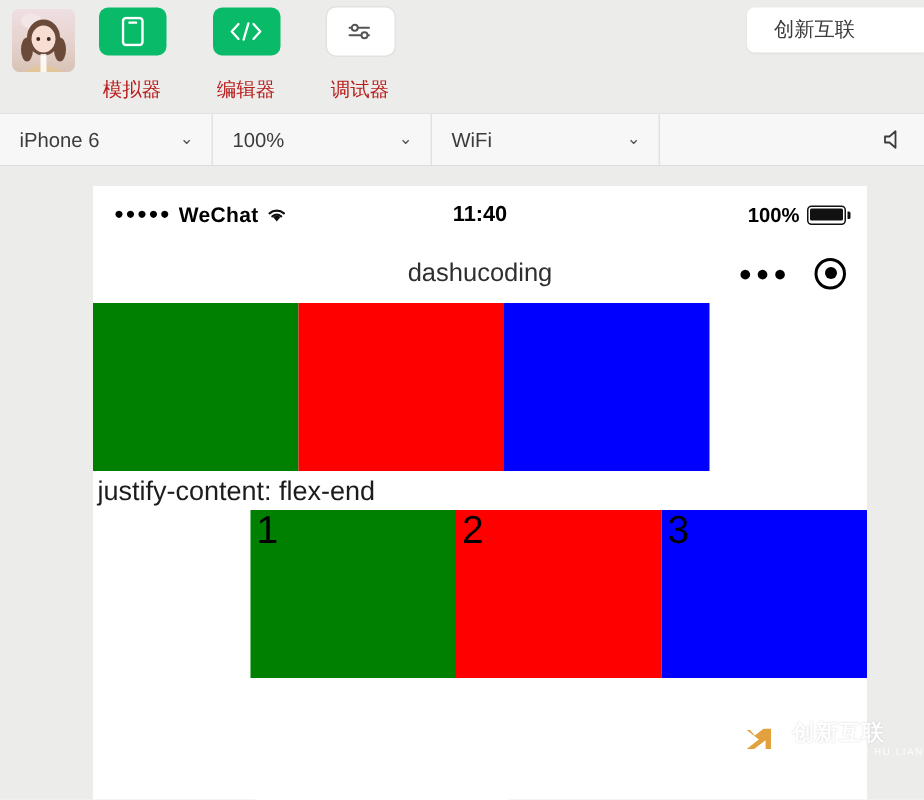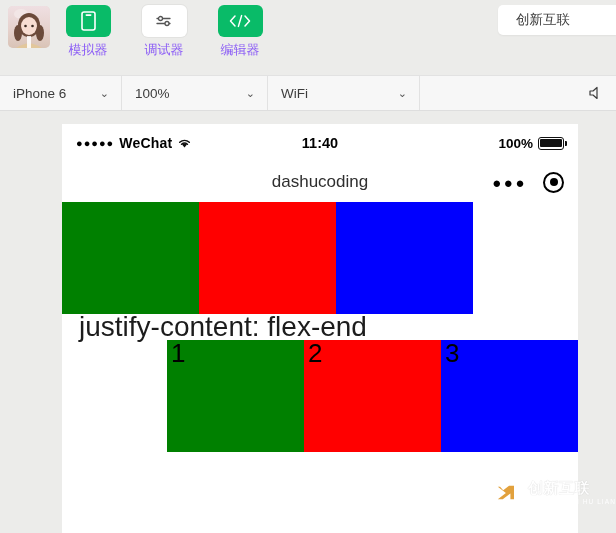--- a/index.html
+++ b/index.html
@@ -64,22 +64,22 @@
     background: #09bb68;
     color: #ffffff;
   }
   .tool-btn.white {
     background: #ffffff;
     color: #4a4a4a;
     box-shadow: 0 0 0 1px rgba(0,0,0,0.04);
   }
   .tool-label {
     font-size: 13px;
-    color: #8b5cf6;
-    margin-top: 5px;
+    color: #b91c1c;
+    margin-top: 15px;
     line-height: 16px;
     white-space: nowrap;
   }
   .toolbar-spacer { flex: 1 1 auto; }
   .mode-btn {
     position: absolute;
     right: 0px;
     top: 5px;
     height: 30px;
     min-width: 118px;
@@ -107,21 +107,21 @@
   .sel {
     display: flex;
     align-items: center;
     justify-content: space-between;
     border-right: 1px solid #e2e2e2;
     padding: 0 12px 0 13px;
     font-size: 13.5px;
     color: #3c3c3c;
     box-sizing: border-box;
   }
-  .sel.device { width: 122px; }
+  .sel.device { width: 142px; }
   .sel.zoom   { width: 146px; }
   .sel.net    { width: 152px; }
   .sel .chev {
     color: #555;
     font-size: 11px;
     line-height: 1;
     margin-left: 8px;
   }
   .sel-rest {
     flex: 1 1 auto;
@@ -258,24 +258,24 @@
   }
   .box .num {
     font-size: 26px;
     color: #000;
     line-height: 1;
     padding-left: 4px;
     display: block;
     font-family: "Liberation Sans", sans-serif;
   }
   .caption {
-    font-size: 28px;
+    font-size: 18px;
     color: #1c1c1c;
     line-height: 26px;
-    padding-left: 17px;
+    padding-left: 3px;
     white-space: nowrap;
   }
 
   
   .watermark {
     position: absolute;
     right: 0px;
     bottom: 22px;
     display: flex;
     align-items: center;
@@ -339,40 +339,40 @@
       <div class="tool-btn green">
         <svg width="15" height="20" viewBox="0 0 15 20">
           <rect x="1" y="1" width="13" height="18" rx="2" fill="none" stroke="#ffffff" stroke-width="1.6"></rect>
           <rect x="4.5" y="3.3" width="6" height="1.6" rx="0.8" fill="#ffffff"></rect>
         </svg>
       </div>
       <div class="tool-label">模拟器</div>
     </div>
 
     <div class="tool-item">
+      <div class="tool-btn green">
+        <svg width="24" height="14" viewBox="0 0 24 14">
+          <path d="M7 2 L2.5 7 L7 12" fill="none" stroke="#fff" stroke-width="1.5" stroke-linecap="round" stroke-linejoin="round"></path>
+          <path d="M17 2 L21.5 7 L17 12" fill="none" stroke="#fff" stroke-width="1.5" stroke-linecap="round" stroke-linejoin="round"></path>
+          <path d="M13.6 1.6 L10.4 12.4" fill="none" stroke="#fff" stroke-width="1.5" stroke-linecap="round"></path>
+        </svg>
+      </div>
+      <div class="tool-label">编辑器</div>
+    </div>
+
+    <div class="tool-item">
       <div class="tool-btn white">
         <svg width="18" height="14" viewBox="0 0 18 14">
           <line x1="2" y1="4.5" x2="15" y2="4.5" stroke="#555" stroke-width="1.3" stroke-linecap="round"></line>
           <line x1="2" y1="9.5" x2="15" y2="9.5" stroke="#555" stroke-width="1.3" stroke-linecap="round"></line>
           <circle cx="5.5" cy="4.5" r="2" fill="#fff" stroke="#555" stroke-width="1.3"></circle>
           <circle cx="12" cy="9.5" r="2" fill="#fff" stroke="#555" stroke-width="1.3"></circle>
         </svg>
       </div>
       <div class="tool-label">调试器</div>
-    </div>
-
-    <div class="tool-item">
-      <div class="tool-btn green">
-        <svg width="24" height="14" viewBox="0 0 24 14">
-          <path d="M7 2 L2.5 7 L7 12" fill="none" stroke="#fff" stroke-width="1.5" stroke-linecap="round" stroke-linejoin="round"></path>
-          <path d="M17 2 L21.5 7 L17 12" fill="none" stroke="#fff" stroke-width="1.5" stroke-linecap="round" stroke-linejoin="round"></path>
-          <path d="M13.6 1.6 L10.4 12.4" fill="none" stroke="#fff" stroke-width="1.5" stroke-linecap="round"></path>
-        </svg>
-      </div>
-      <div class="tool-label">编辑器</div>
     </div>
 
     <div class="toolbar-spacer"></div>
 
     <div class="mode-btn">
       <span>创新互联</span>
     </div>
   </div>
 
   <div class="selectbar">

